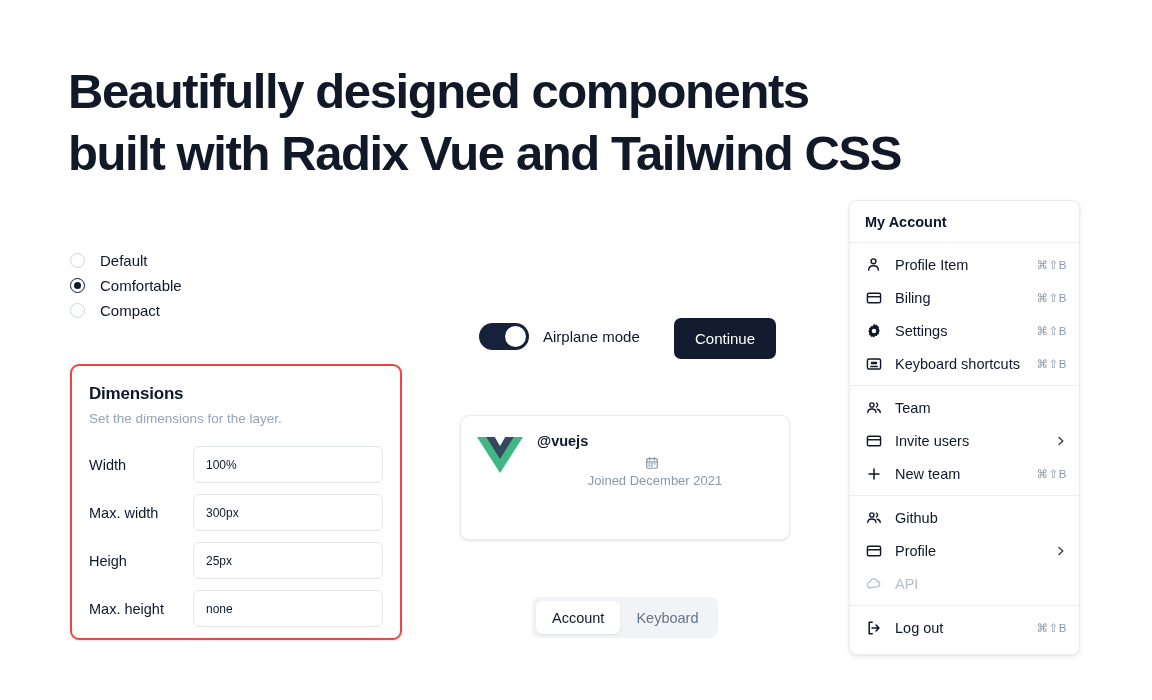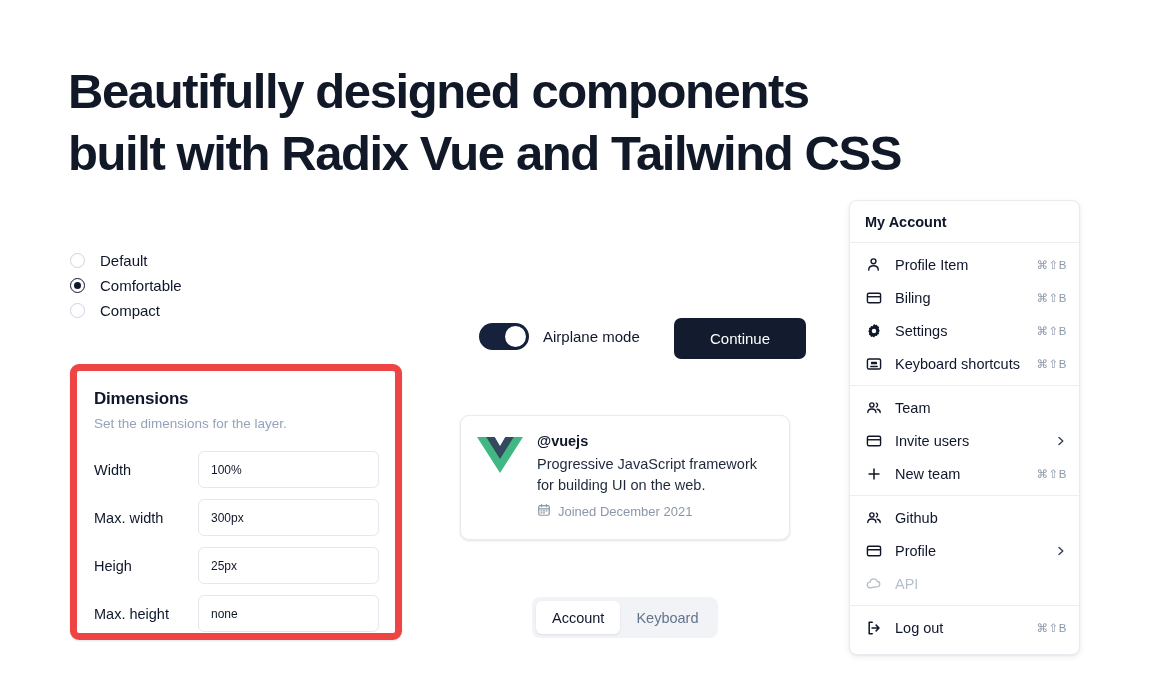--- a/index.html
+++ b/index.html
@@ -51,21 +51,21 @@
     color: #0f172a;
     line-height: 1;
   }
 
   
   .dimensions-card {
     position: absolute;
     left: 70px; top: 364px;
     width: 332px; height: 276px;
     background: #ffffff;
-    border: 7px solid #ef4444;
+    border: 2px solid #ef4444;
     border-radius: 9px;
     box-shadow: 0 1px 3px rgba(15,23,42,.07), 0 1px 2px rgba(15,23,42,.04);
     padding: 18px 17px 0 17px;
   }
   .dim-title { font-size: 17px; font-weight: 600; color: #0f172a; letter-spacing: -.2px; }
   .dim-sub { font-size: 13.5px; color: #94a3b8; margin-top: 7px; }
   .dim-rows { margin-top: 20px; }
   .dim-row {
     display: flex; align-items: center;
     margin-bottom: 11px;
@@ -100,21 +100,21 @@
     position: absolute; top: 3px; left: 26px;
     width: 21px; height: 21px; border-radius: 50%;
     background: #ffffff;
     box-shadow: 0 1px 2px rgba(0,0,0,.25);
   }
   .switch-label {
     margin-left: 14px; font-size: 15px; color: #0f172a;
   }
   .continue-btn {
     position: absolute; left: 674px; top: 318px;
-    height: 41px; padding: 0 36px;
+    height: 41px; padding: 0 21px;
     background: #131b2e; color: #ffffff;
     border: none; border-radius: 7px;
     font-family: "Liberation Sans", sans-serif;
     font-size: 15px; font-weight: 500;
     cursor: pointer;
   }
 
   
   .hover-card {
     position: absolute; left: 460px; top: 415px;
@@ -125,21 +125,21 @@
     box-shadow: 0 1px 3px rgba(15,23,42,.08), 0 1px 2px rgba(15,23,42,.05);
     display: flex;
     padding: 17px 16px;
   }
   .vue-logo { width: 46px; flex: none; padding-top: 2px; }
   .hc-body { margin-left: 14px; flex: 1; }
   .hc-handle { font-size: 14.5px; font-weight: 700; color: #0f172a; }
   .hc-desc { font-size: 14.5px; color: #1e293b; line-height: 21px; margin-top: 5px; }
   .hc-joined {
     display: flex; align-items: center;
-    margin-top: 7px; font-size: 13px; color: #8b97a8;
+    margin-top: 7px; font-size: 13px; color: #8b97a8; flex-direction: column;
   }
   .hc-joined svg { margin-right: 7px; flex: none; }
 
   
   .tabs {
     position: absolute; left: 532px; top: 597px;
     height: 41px;
     background: #f1f3f7;
     border-radius: 8px;
     padding: 4px;
@@ -256,21 +256,20 @@
 
 <div class="hover-card">
   <div class="vue-logo">
     <svg width="46" height="40" viewBox="0 0 46 40">
       <path d="M28.4 2 L23 11.2 L17.6 2 L0 2 L23 38 L46 2 Z" fill="#41b883"></path>
       <path d="M28.4 2 L23 11.2 L17.6 2 L9.2 2 L23 24 L36.8 2 Z" fill="#34495e"></path>
     </svg>
   </div>
   <div class="hc-body">
     <div class="hc-handle">@vuejs</div>
-    <div class="hc-desc">Progressive JavaScript framework for building UI on the web.</div>
     <div class="hc-joined">
       <span>
         <svg width="14" height="14" viewBox="0 0 16 16" fill="none" stroke="#8b97a8" stroke-width="1.4">
           <rect x="2" y="3" width="12" height="11" rx="1.6"></rect>
           <path d="M2 6.6h12M5.3 1.8v2.4M10.7 1.8v2.4" stroke-linecap="round"></path>
           <path d="M4.6 9h1M7.5 9h1M10.4 9h1M4.6 11.4h1M7.5 11.4h1" stroke-linecap="round"></path>
         </svg>
       </span>
       <span>Joined December 2021</span>
     </div>

